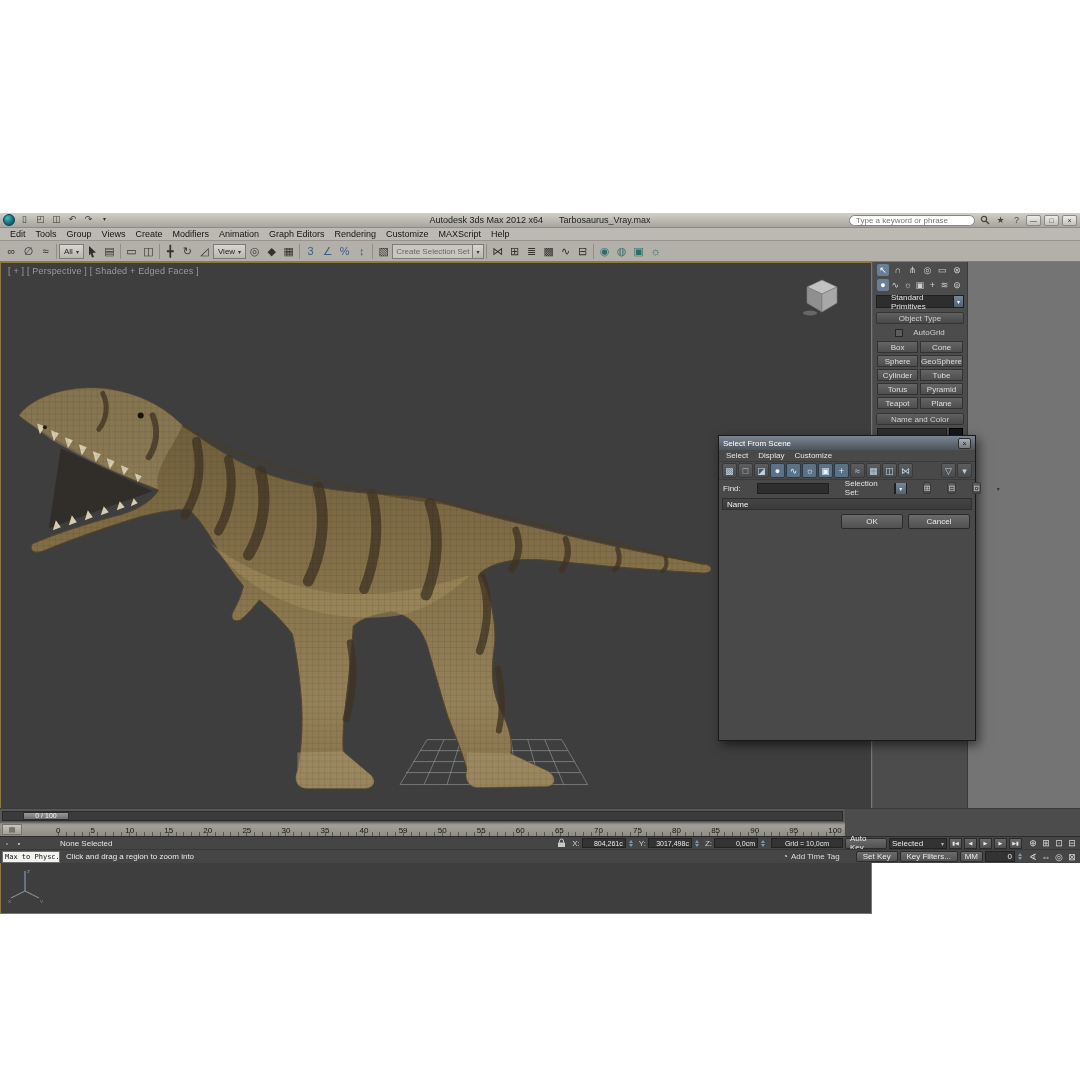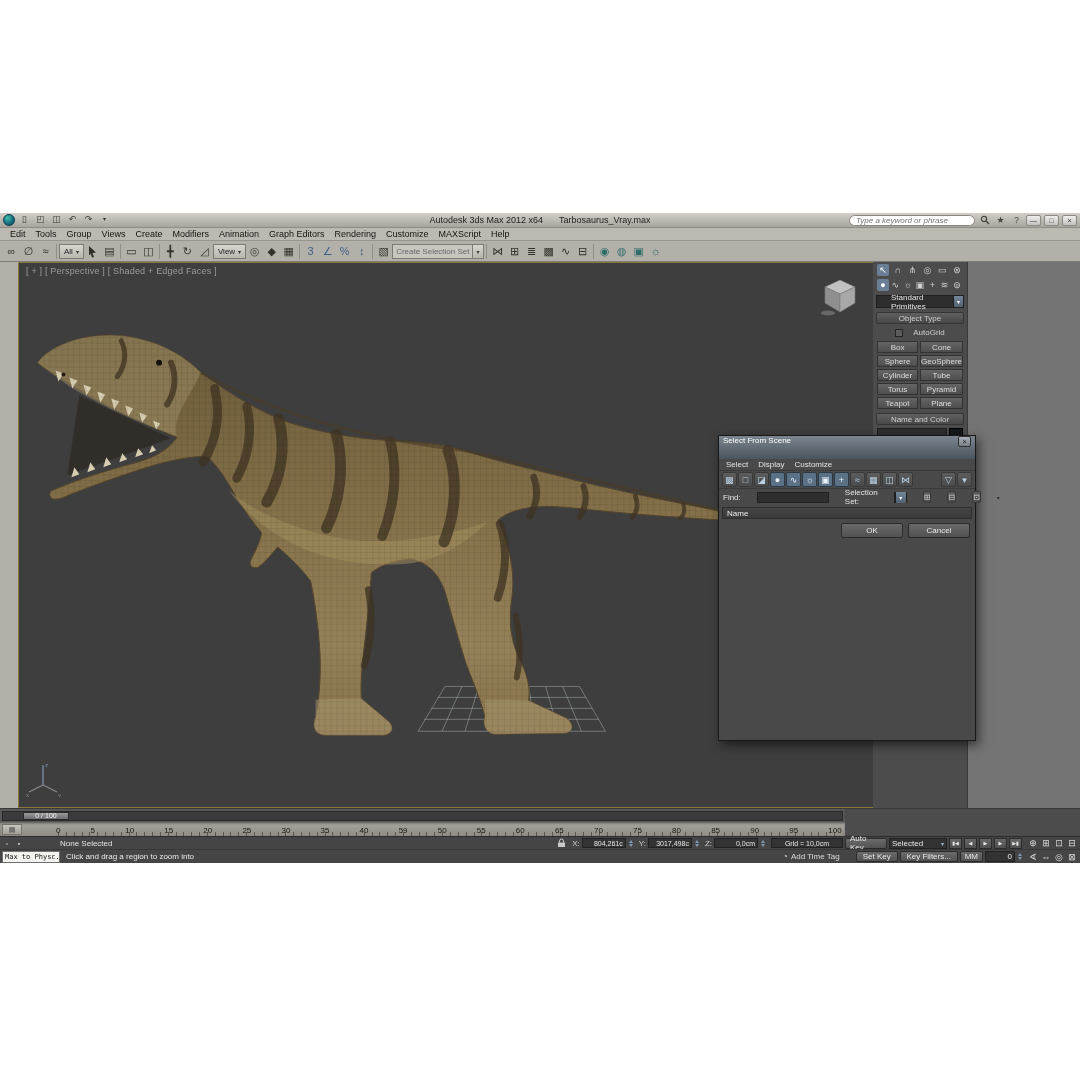--- a/index.html
+++ b/index.html
@@ -5,37 +5,37 @@
 *{margin:0;padding:0;box-sizing:border-box;font-family:"Liberation Sans",sans-serif}
 html,body{width:1080px;height:1080px;background:#fff}
 #stage{position:relative;width:1080px;height:1080px;background:#fff;overflow:hidden}
 #app{position:absolute;left:0;top:213px;width:1080px;height:650px;background:#b3b0aa;font-size:9px;color:#1c1c1c}
 
 .titlebar{position:absolute;left:0;top:0;width:100%;height:15px;background:linear-gradient(#d2cfc8,#a8a59f);display:flex;align-items:center;gap:3px;padding:0 3px;border-bottom:1px solid #8e8b85}
 .logo{width:12px;height:12px;border-radius:50%;background:radial-gradient(circle at 35% 30%,#43c2b5,#17707f 55%,#0b4a5e);border:1px solid #0a3c4c;flex:0 0 auto}
 .qicon{width:13px;height:12px;line-height:11px;text-align:center;font-size:9px;color:#3a3a34}
 .title-center{position:absolute;left:250px;right:250px;display:flex;justify-content:center;gap:16px;font-size:9px;color:#222;pointer-events:none}
 .tb-right{margin-left:auto;display:flex;align-items:center;gap:3px}
-.search-field{width:126px;height:11px;border:1px solid #898680;border-radius:6px;background:#fff;font-size:8px;font-style:italic;padding:0 6px;color:#777;outline:none}
+.search-field{width:126px;height:11px;border:1px solid #898680;border-radius:6px;background:#fff;font-size:8px;padding:0 6px;color:#777;outline:none}
 .tbicon{width:13px;height:12px;display:flex;align-items:center;justify-content:center;font-size:9px;color:#4a4a44}
 .winbtn{width:15px;height:11px;background:linear-gradient(#efeeec,#c2c1bd);border:1px solid #8a8984;border-radius:2px;font-size:7px;line-height:9px;text-align:center;color:#333}
 
 .menubar{position:absolute;left:0;top:15px;width:100%;height:13px;background:#bcb9b3;display:flex;align-items:center;padding:0 5px;border-bottom:1px solid #97948e}
 .mitem{padding:0 5px;font-size:9px;color:#14140f}
 
 .toolbar{position:absolute;left:0;top:28px;width:100%;height:21px;background:#b3b0aa;display:flex;align-items:center;padding:0 3px;border-bottom:1px solid #7f7c76}
 .ti{min-width:17px;height:17px;display:flex;align-items:center;justify-content:center;font-size:11px;color:#32322b}
 .ti.blue{color:#3c5e88}.ti.teal{color:#2e6e6a}
 .tsep{width:1px;height:15px;background:#918e88;margin:0 2px}
 .dd{height:15px;display:flex;align-items:center;gap:3px;background:linear-gradient(#d8d5cf,#b9b6b0);border:1px solid #7e7b75;font-size:8px;padding:0 4px;color:#222}
 .caret{font-size:6px;color:#333}
 .combo{width:92px;height:15px;background:#c9c6c0;border:1px solid #7e7b75;display:flex;align-items:center;font-size:8px;color:#666;padding-left:3px}
 .caret-box{margin-left:auto;width:11px;height:13px;background:linear-gradient(#d8d5cf,#b9b6b0);border-left:1px solid #7e7b75;display:flex;align-items:center;justify-content:center;font-size:6px;color:#333}
 
-.viewport{position:absolute;left:18px;top:49px;width:872px;height:546px;background:#3e3e3e;border:1px solid #8a7840;overflow:hidden}
+.viewport{position:absolute;left:0;top:49px;width:872px;height:652px;background:#3e3e3e;border:1px solid #8a7840;overflow:hidden}
 .scene-svg{position:absolute;left:0;top:0;width:100%;height:100%}
 .vp-label{position:absolute;left:7px;top:3px;font-size:9px;color:#9b9b9b;letter-spacing:.2px}
 .viewcube{position:absolute;right:26px;top:12px}
 .waxis{position:absolute;left:6px;bottom:10px}
 
 .right-dock{position:absolute;left:872px;top:49px;width:208px;height:546px;background:#747474;border-left:1px solid #565656}
 .cmd-panel{position:absolute;left:873px;top:49px;width:95px;height:546px;background:#4c4c4c;border-right:1px solid #3a3a3a;color:#d8d8d8}
 .cp-row{display:flex;align-items:center;justify-content:space-between;padding:1px 4px;height:15px}
 .cpi{width:12px;height:12px;display:flex;align-items:center;justify-content:center;font-size:9px;color:#cfcfcf;border-radius:2px}
 .cpi.active{background:#6a7f95;color:#fff}
@@ -44,21 +44,21 @@
 .rollout{margin:4px 3px 3px;height:12px;background:linear-gradient(#606060,#484848);border:1px solid #353535;border-radius:2px;display:flex;align-items:center;justify-content:center;font-size:8px;color:#cfcfcf}
 .autogrid-row{display:flex;align-items:center;justify-content:center;gap:10px;font-size:8px;color:#cfcfcf;height:11px}
 .chk{width:8px;height:8px;background:#5c5c5c;border:1px solid #262626}
 .prim-grid{display:grid;grid-template-columns:1fr 1fr;gap:2px;margin:3px 4px}
 .prim-btn{height:12px;background:linear-gradient(#656565,#4e4e4e);border:1px solid #323232;border-radius:0;display:flex;align-items:center;justify-content:center;font-size:8px;color:#dedede}
 .name-row{display:flex;gap:2px;margin:3px 4px;align-items:center}
 .name-field{flex:1;height:12px;background:#2e2e2e;border:1px solid #1f1f1f}
 .swatch{width:14px;height:12px;background:#14181c;border:1px solid #000}
 
 .dlg{position:absolute;left:718px;top:222px;width:258px;height:306px;background:#494949;border:1px solid #191919;box-shadow:3px 4px 10px rgba(0,0,0,.55);z-index:40;color:#e4e4e4}
-.dlg-title{height:23px;background:linear-gradient(#7b8591,#4c545c);display:flex;padding:0 4px;font-size:8px;color:#fff}
+.dlg-title{height:14px;background:linear-gradient(#7b8591,#4c545c);display:flex;align-items:center;padding:0 4px;font-size:8px;color:#fff}
 .dlg-close{margin-left:auto;width:13px;height:11px;background:linear-gradient(#a9b0b7,#767d84);border:1px solid #2e2e2e;border-radius:2px;text-align:center;line-height:9px;font-size:7px;color:#1a1a1a}
 .dlg-menu{height:12px;display:flex;align-items:center;padding:0 2px;border-bottom:1px solid #3b3b3b}
 .dlg-menu span{padding:0 5px;font-size:8px}
 .dlg-tools{height:18px;display:flex;align-items:center;gap:1px;padding:0 3px;border-bottom:1px solid #3b3b3b}
 .dti{width:15px;height:15px;background:linear-gradient(#5d5d5d,#4b4b4b);border:1px solid #393939;border-radius:2px;display:flex;align-items:center;justify-content:center;font-size:9px;color:#b9d2e6}
 .dti.on{background:#5a7186;border-color:#2c3a47;color:#eaf3fb}
 .dlg-find{height:16px;display:flex;align-items:center;gap:16px;padding:0 4px;font-size:8px}
 .dfield{height:11px;background:#2e2e2e;border:1px solid #202020}
 .find-input{width:72px;color:#e4e4e4;font-size:8px;padding:0 2px;outline:none}
 .selset-dd{width:54px;display:flex;align-items:center}

